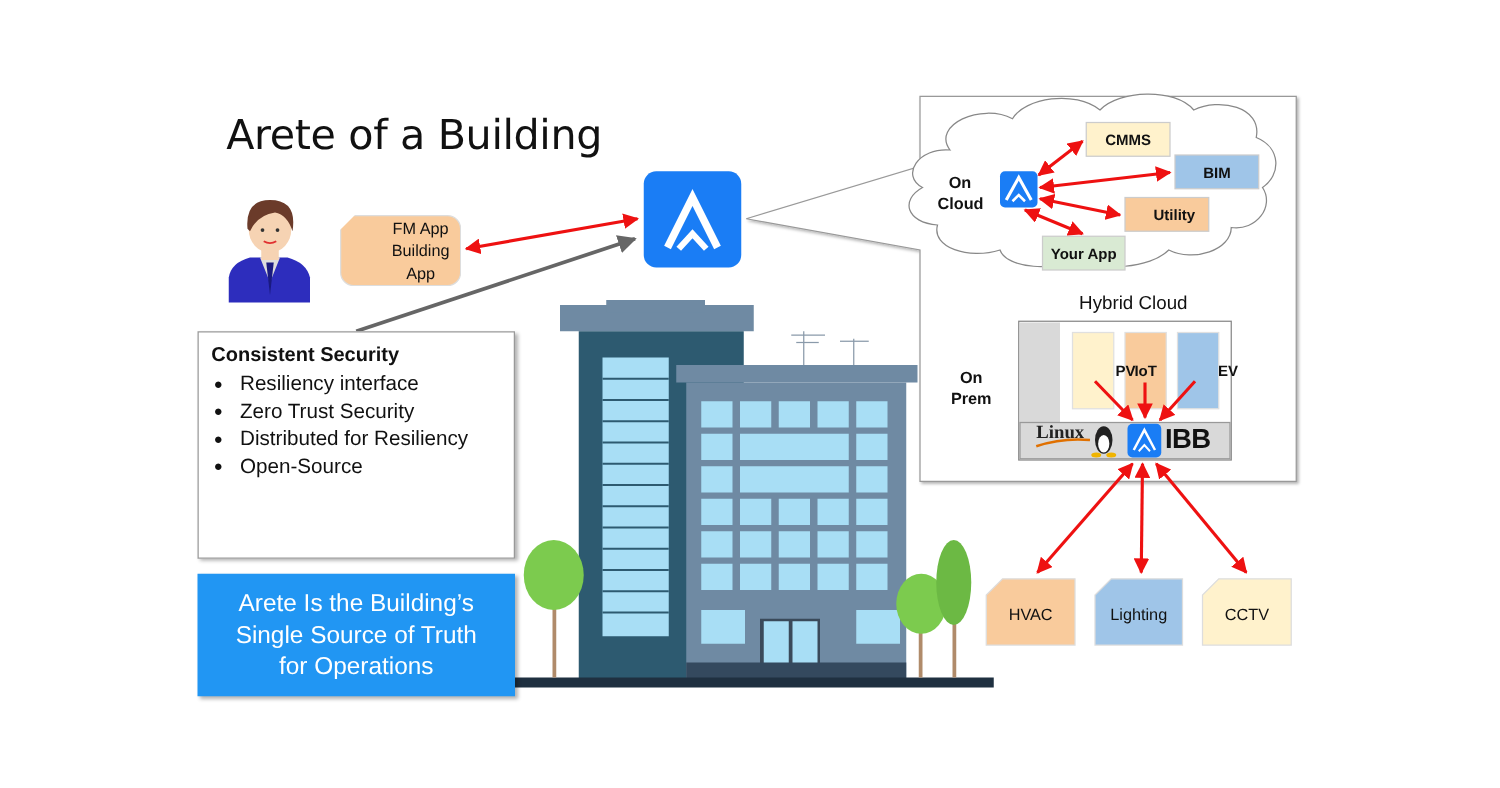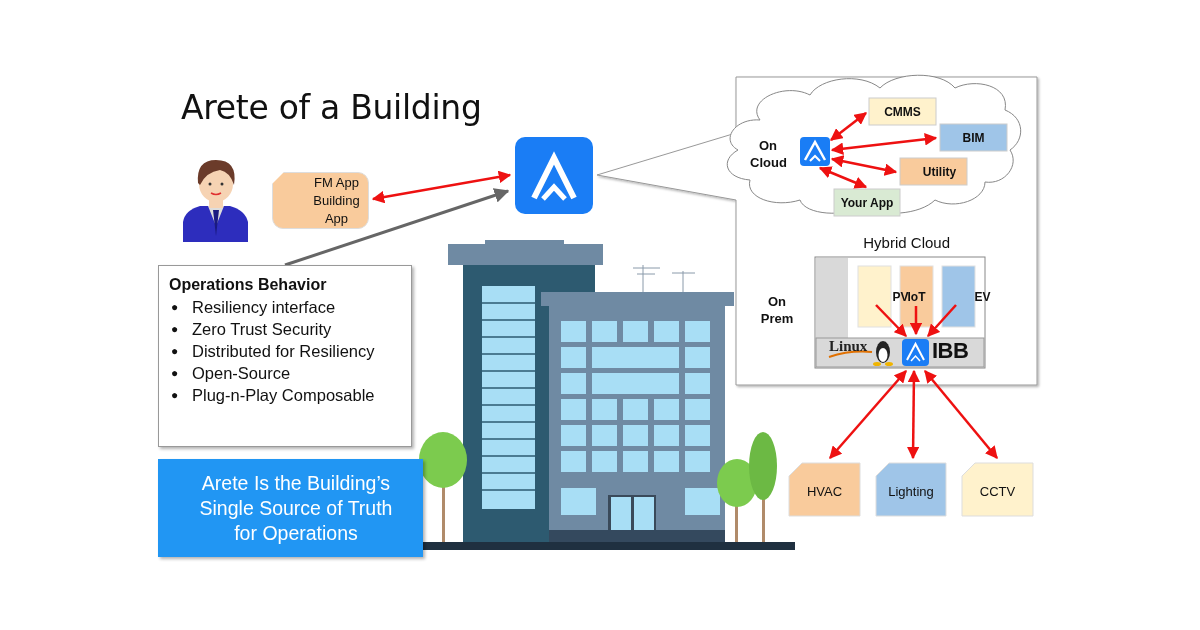--- a/index.html
+++ b/index.html
@@ -7,21 +7,21 @@
   .abs { position:absolute; }
   #title { left:181px; top:88px; font-size:33px; color:#111; font-family:"DejaVu Sans", sans-serif; font-weight:400; letter-spacing:-0.3px; }
   .label-box { display:flex; align-items:center; justify-content:center; text-align:center; font-size:13px; color:#111; box-sizing:border-box;border-radius:11px; }
   .note { clip-path: polygon(12px 0, 100% 0, 100% 100%, 0 100%, 0 12px); padding-left: 32px; }
   #fm-box { left:272px; top:172px; width:97px; height:57px; background:#f9cb9c; border:1px solid #ddd; line-height:18px; }
   #behavior { left:158px; top:265px; width:254px; height:182px; border:1px solid #999; background:#fff; box-shadow:2px 2px 3px rgba(0,0,0,0.3); box-sizing:border-box; padding:10px 0 0 10px; }
   #behavior h3 { margin:0 0 2px 0; font-size:16px; font-weight:bold; color:#111; }
   #behavior ul { margin:0; padding:0; list-style:none; }
   #behavior li { font-size:16.5px; color:#111; line-height:22px; position:relative; padding-left:23px; }
   #behavior li:before { content:"\25CF"; position:absolute; left:2px; top:0; font-size:12px; }
-  #truth { left:158px; top:459px; width:254px; height:98px; background:#2196f3; color:#fff; font-size:19.5px; text-align:center; line-height:25px; box-shadow:2px 2px 3px rgba(0,0,0,0.3); display:flex; align-items:center; justify-content:center;padding-left:11px; }
+  #truth { left:158px; top:459px; width:254px; height:98px; background:#2196f3; color:#fff; font-size:19.5px; text-align:center; line-height:25px; box-shadow:2px 2px 3px rgba(0,0,0,0.3); display:flex; align-items:center; justify-content:center; }
   #callout { left:0; top:0; }
 </style>
 </head>
 <body>
 
 <svg class="abs" id="callout" width="1200" height="630">
   <defs>
     <marker id="redhead" viewBox="0 0 10 10" refX="9" refY="5" markerWidth="5" markerHeight="5" orient="auto-start-reverse">
       <path d="M0,0 L10,5 L0,10 z" fill="#ee1111"></path>
     </marker>
@@ -194,27 +194,26 @@
 <div class="abs" id="title">Arete of a Building</div>
 
 <div class="abs label-box note" id="fm-box">
   <div>
     <div>FM App</div>
     <div>Building App</div>
   </div>
 </div>
 
 <div class="abs" id="behavior">
-  <h3>Operations Behavior</h3>
+  <h3>Consistent Security</h3>
   <ul>
     <li>Resiliency interface</li>
     <li>Zero Trust Security</li>
     <li>Distributed for Resiliency</li>
     <li>Open-Source</li>
-    <li>Plug-n-Play Composable</li>
   </ul>
 </div>
 
 <div class="abs" id="truth">
   <div>
     <div>Arete Is the Building’s</div>
     <div>Single Source of Truth</div>
     <div>for Operations</div>
   </div>
 </div>

